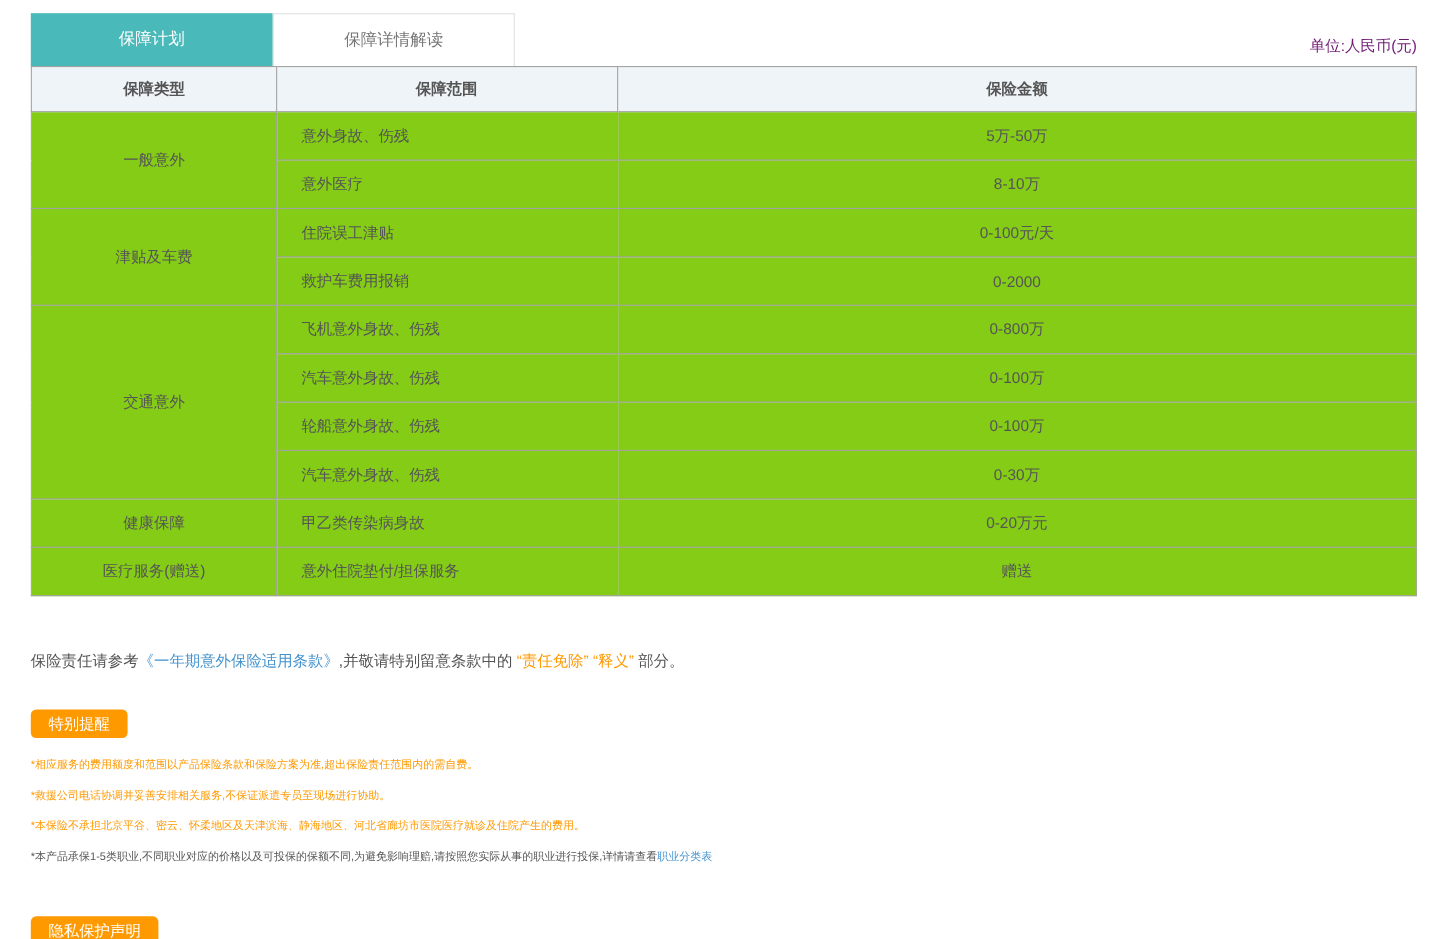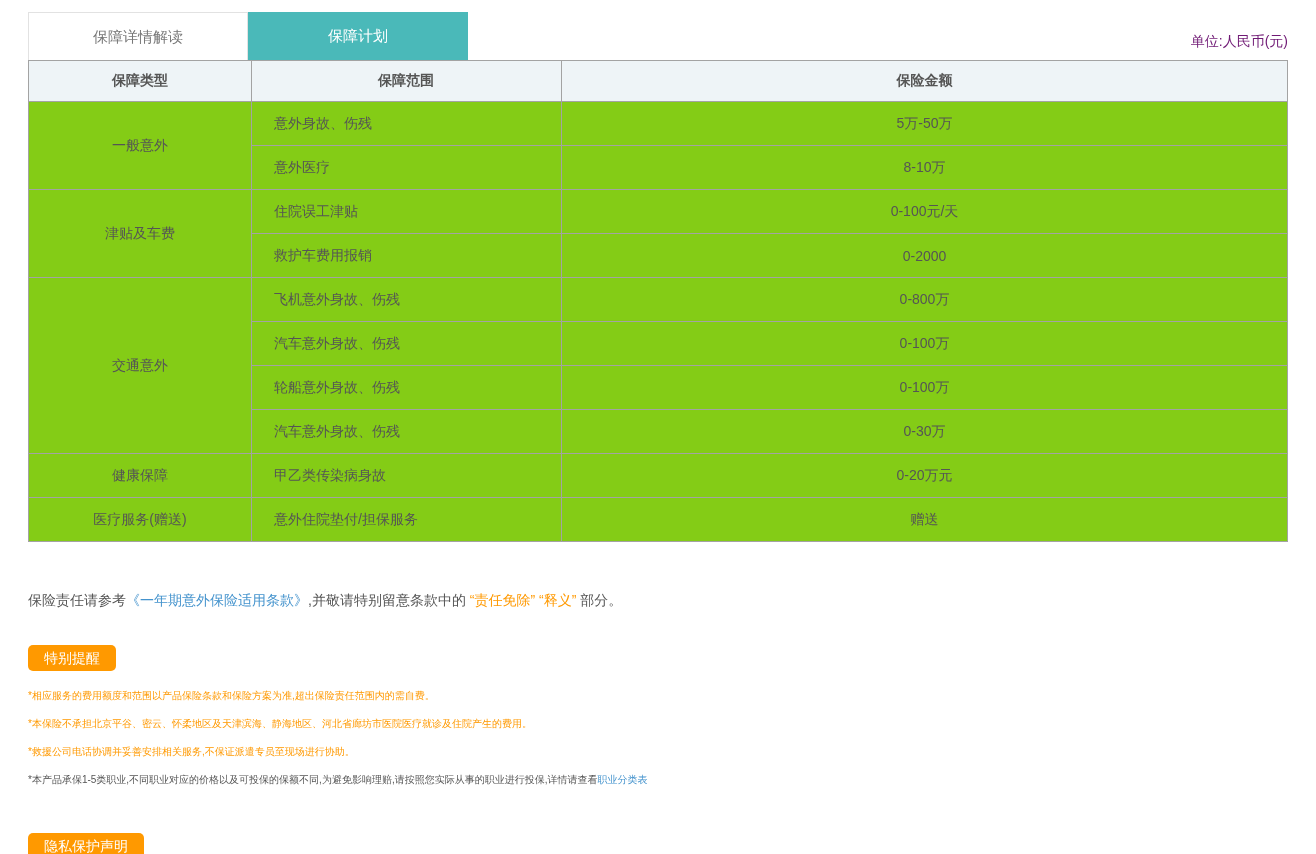--- a/index.html
+++ b/index.html
@@ -109,22 +109,22 @@
   .reminder-lines p.orange { color: #ff9900; }
   .reminder-lines p.normal { color: #555; }
 </style>
 </head>
 <body>
 
 <div class="page">
 
   
   <div class="tabs-row">
+    <div class="tab active">保障计划</div>
     <div class="tab inactive">保障详情解读</div>
-    <div class="tab active">保障计划</div>
     <div class="unit-label">单位:人民币(元)</div>
   </div>
 
   
   <table class="coverage">
     <thead>
       <tr>
         <th class="col-type">保障类型</th>
         <th class="col-scope">保障范围</th>
         <th class="col-amount">保险金额</th>
@@ -181,22 +181,22 @@
 
   
   <div class="notice-line">
     <span>保险责任请参考</span><a class="link">《一年期意外保险适用条款》</a><span>,并敬请特别留意条款中的 </span><span class="orange-em">“责任免除”</span><span> </span><span class="orange-em">“释义”</span><span> 部分。</span>
   </div>
 
   
   <div class="badge">特别提醒</div>
   <div class="reminder-lines">
     <p class="orange">*相应服务的费用额度和范围以产品保险条款和保险方案为准,超出保险责任范围内的需自费。</p>
+    <p class="orange">*救援公司电话协调并妥善安排相关服务,不保证派遣专员至现场进行协助。</p>
     <p class="orange">*本保险不承担北京平谷、密云、怀柔地区及天津滨海、静海地区、河北省廊坊市医院医疗就诊及住院产生的费用。</p>
-    <p class="orange">*救援公司电话协调并妥善安排相关服务,不保证派遣专员至现场进行协助。</p>
     <p class="normal"><span>*本产品承保1-5类职业,不同职业对应的价格以及可投保的保额不同,为避免影响理赔,请按照您实际从事的职业进行投保,详情请查看</span><a class="link">职业分类表</a></p>
   </div>
 
   
   <div class="badge">隐私保护声明</div>
   
 
 </div>
 
 </body></html>

